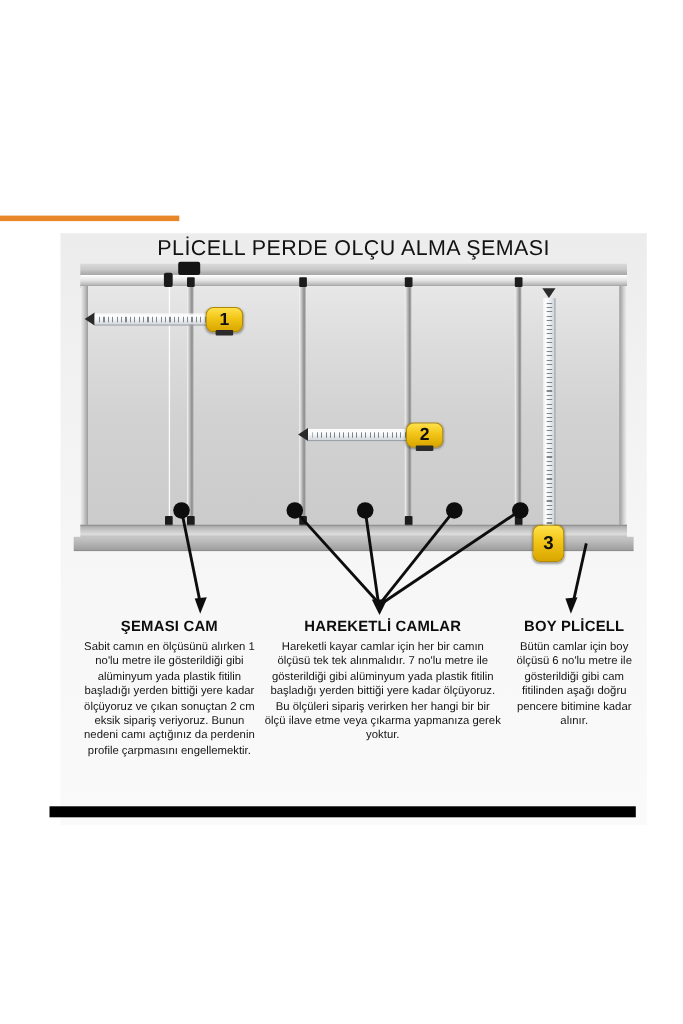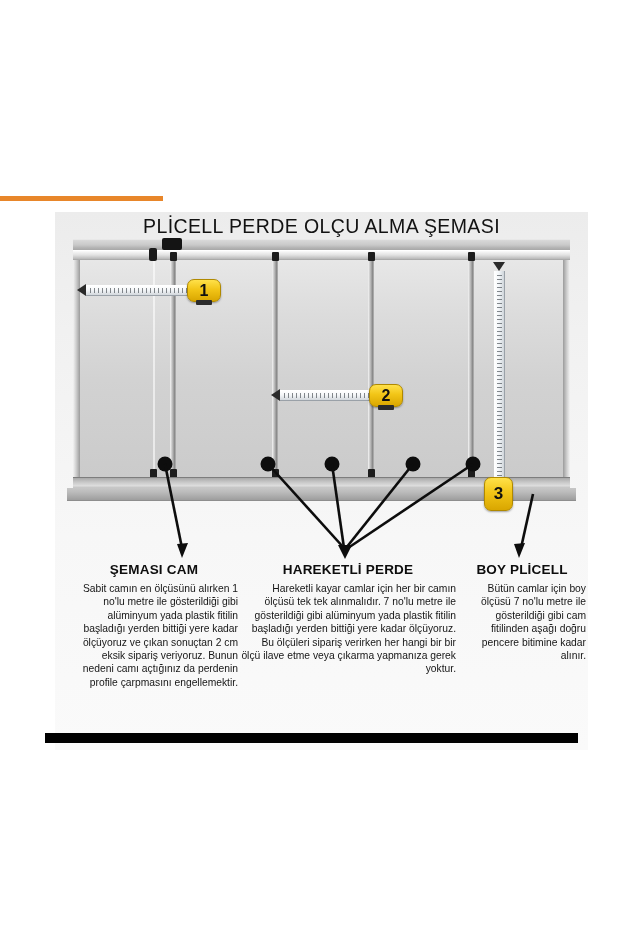--- a/index.html
+++ b/index.html
@@ -149,21 +149,21 @@
     pointer-events:none;
   }
 
   
   .col{position:absolute;top:350px;}
   .col h3{
     margin:0 0 5px 0;text-align:center;
     font-size:13.5px;font-weight:bold;letter-spacing:.2px;color:#0d0d0d;
   }
   .col p{
-    margin:0;text-align:right;
+    margin:0;text-align:center;
     font-size:10.3px;line-height:13.4px;color:#151515;
   }
   #col-sabit{left:15px;width:168px;}
   #col-hareketli{left:185px;width:216px;}
   #col-boy{left:403px;width:128px;}
 
   
   #black-bar{
     position:absolute;left:45px;top:733px;width:533px;height:10px;background:#000000;
   }
@@ -262,24 +262,24 @@
       <polygon points="464,346 459,332 470,331" fill="#0d0d0d"></polygon>
     </g>
   </svg>
 
   <div class="col" id="col-sabit">
     <h3>ŞEMASI CAM</h3>
     <p>Sabit camın en ölçüsünü alırken 1 no'lu metre ile gösterildiği gibi alüminyum yada plastik fitilin başladığı yerden bittiği yere kadar ölçüyoruz ve çıkan sonuçtan 2 cm eksik sipariş veriyoruz. Bunun nedeni camı açtığınız da perdenin profile çarpmasını engellemektir.</p>
   </div>
 
   <div class="col" id="col-hareketli">
-    <h3>HAREKETLİ PERDE</h3>
+    <h3>HAREKETLİ CAMLAR</h3>
     <p>Hareketli kayar camlar için her bir camın ölçüsü tek tek alınmalıdır. 7 no'lu metre ile gösterildiği gibi alüminyum yada plastik fitilin başladığı yerden bittiği yere kadar ölçüyoruz. Bu ölçüleri sipariş verirken her hangi bir bir ölçü ilave etme veya çıkarma yapmanıza gerek yoktur.</p>
   </div>
 
   <div class="col" id="col-boy">
     <h3>BOY PLİCELL</h3>
-    <p>Bütün camlar için boy ölçüsü 7 no'lu metre ile gösterildiği gibi cam fitilinden aşağı doğru pencere bitimine kadar alınır.</p>
+    <p>Bütün camlar için boy ölçüsü 6 no'lu metre ile gösterildiği gibi cam fitilinden aşağı doğru pencere bitimine kadar alınır.</p>
   </div>
 
 </div>
 
 <div id="black-bar"></div>
 
 </body></html>

